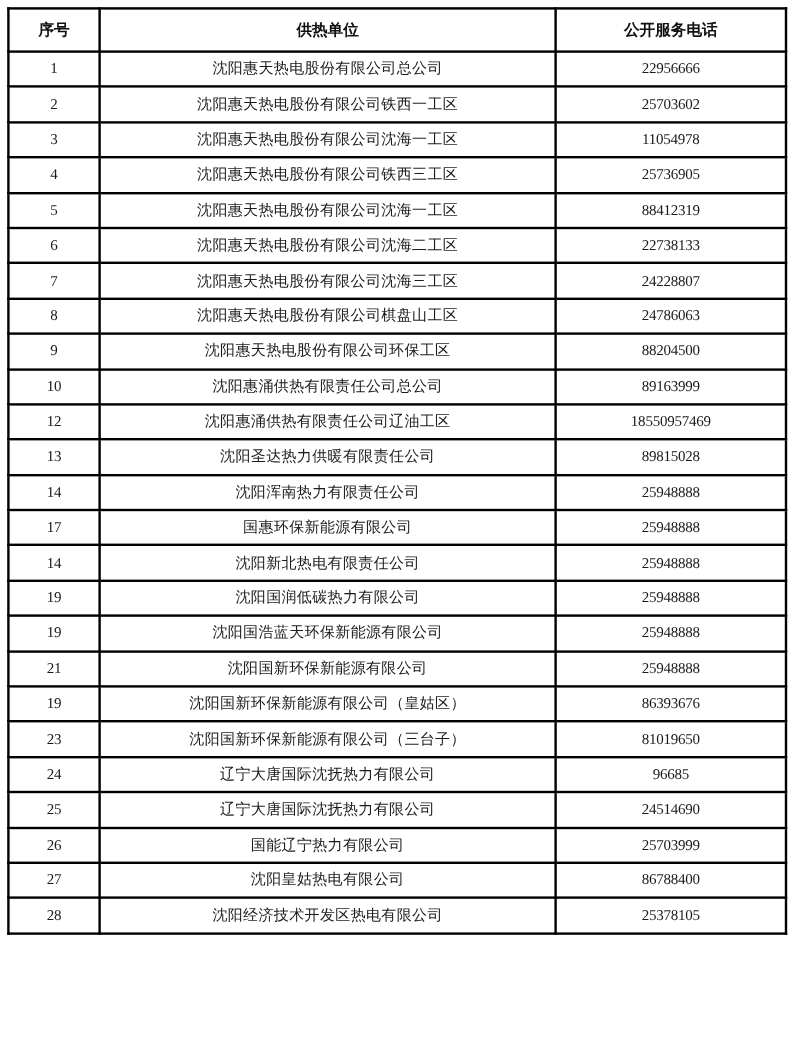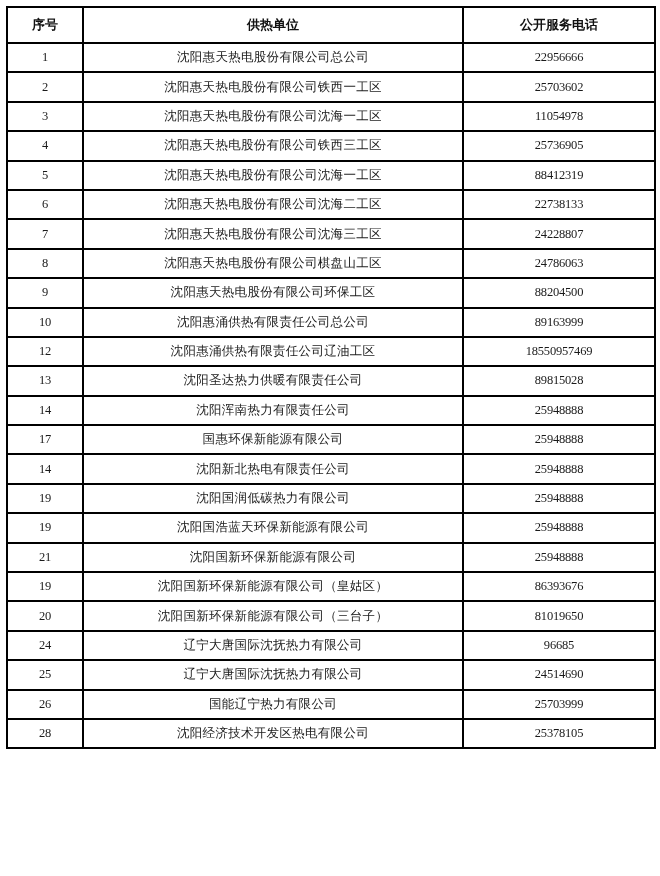--- a/index.html
+++ b/index.html
@@ -164,38 +164,43 @@
         <td class="cell-no">21</td>
         <td class="cell-unit">沈阳国新环保新能源有限公司</td>
         <td class="cell-phone">25948888</td>
       </tr>
       <tr>
         <td class="cell-no">19</td>
         <td class="cell-unit">沈阳国新环保新能源有限公司（皇姑区）</td>
         <td class="cell-phone">86393676</td>
       </tr>
       <tr>
-        <td class="cell-no">20</td>
+        <td class="cell-no">23</td>
         <td class="cell-unit">沈阳国新环保新能源有限公司（三台子）</td>
         <td class="cell-phone">81019650</td>
       </tr>
       <tr>
         <td class="cell-no">24</td>
         <td class="cell-unit">辽宁大唐国际沈抚热力有限公司</td>
         <td class="cell-phone">96685</td>
       </tr>
       <tr>
         <td class="cell-no">25</td>
         <td class="cell-unit">辽宁大唐国际沈抚热力有限公司</td>
         <td class="cell-phone">24514690</td>
       </tr>
       <tr>
         <td class="cell-no">26</td>
         <td class="cell-unit">国能辽宁热力有限公司</td>
         <td class="cell-phone">25703999</td>
+      </tr>
+      <tr>
+        <td class="cell-no">27</td>
+        <td class="cell-unit">沈阳皇姑热电有限公司</td>
+        <td class="cell-phone">86788400</td>
       </tr>
       <tr>
         <td class="cell-no">28</td>
         <td class="cell-unit">沈阳经济技术开发区热电有限公司</td>
         <td class="cell-phone">25378105</td>
       </tr>
     </tbody>
 </table>
 
 </body></html>

